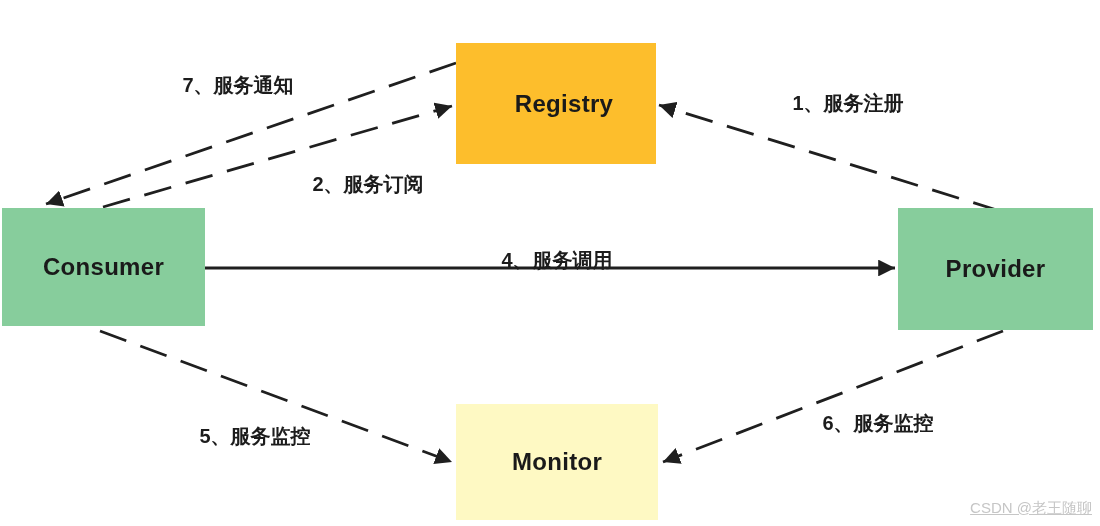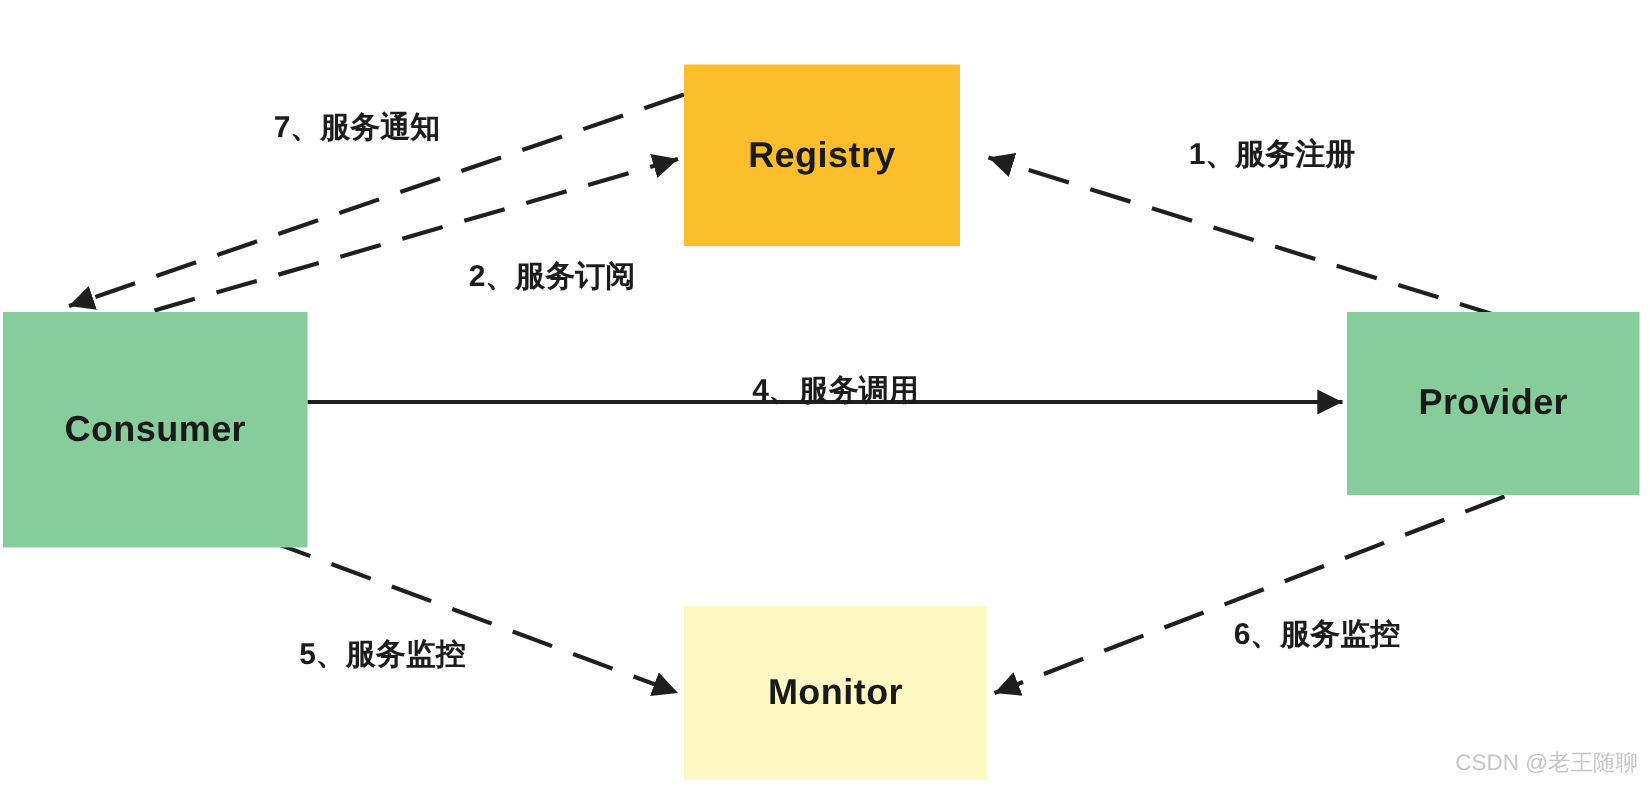--- a/index.html
+++ b/index.html
@@ -25,39 +25,40 @@
   .node {
     position: absolute;
     display: flex;
     align-items: center;
     justify-content: center;
     color: #1a1a1a;
     font-size: 24px;
     font-weight: 600;
     letter-spacing: 0.3px;
   }
-  .node-registry { left: 456px; top: 43px;  width: 184px; height: 121px; }
-  .node-consumer { left: 2px;   top: 208px; width: 203px; height: 157px; }
+  .node-registry { left: 456px; top: 43px;  width: 184px; height: 121px; padding-left: 16px; }
+  .node-consumer { left: 2px;   top: 208px; width: 203px; height: 118px; }
   .node-provider { left: 898px; top: 208px; width: 195px; height: 122px; text-align: center; }
   .node-monitor  { left: 456px; top: 404px; width: 202px; height: 116px; }
   .edge-label {
     position: absolute;
     transform: translate(-50%, -50%);
     font-size: 20px;
     font-weight: 600;
     color: #1c1c1c;
     white-space: nowrap;
   }
   .watermark {
     position: absolute;
     right: 8px;
     bottom: 8px;
     font-size: 15px;
     color: #c6c6c6;
     white-space: nowrap;
+    text-decoration: underline;
   }
 </style>
 </head>
 <body>
 
 <div class="stage">
 
   <svg id="edge-layer" width="1100" height="526" viewBox="0 0 1100 526" xmlns="http://www.w3.org/2000/svg">
     <defs>
       <marker id="arrowhead" viewBox="0 0 10 10" refX="10" refY="5" markerWidth="6" markerHeight="6" orient="auto-start-reverse">

